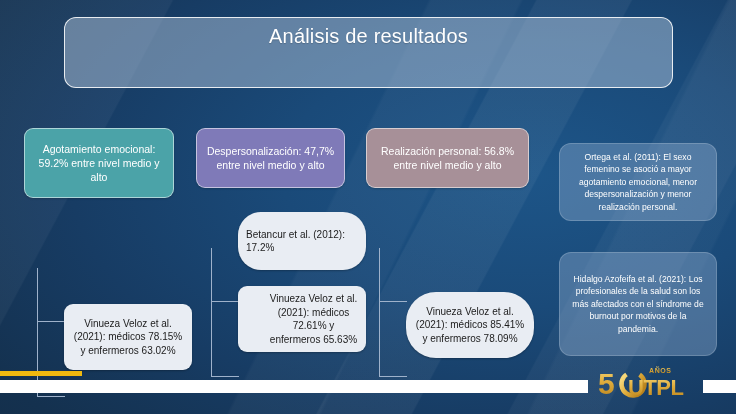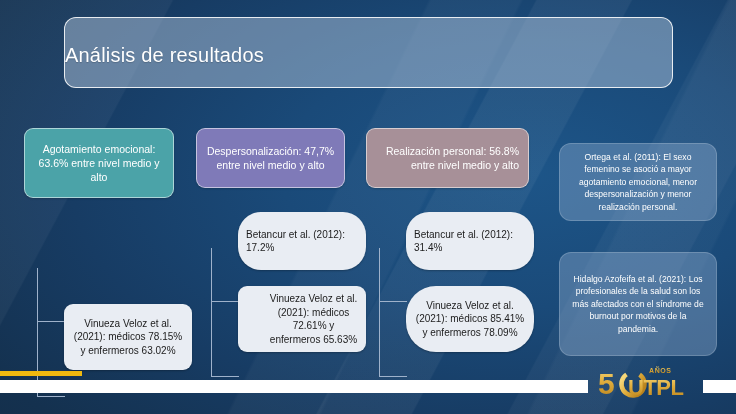--- a/index.html
+++ b/index.html
@@ -33,21 +33,21 @@
     pointer-events:none;
   }
 
   
   .title-card{
     position:absolute;left:64px;top:17px;width:609px;height:71px;
     border:1px solid rgba(255,255,255,.85);
     border-radius:12px;
     background:rgba(187,206,228,.46);
     box-sizing:border-box;
-    display:flex;flex-direction:row;align-items:center;justify-content:flex-start;
+    display:flex;flex-direction:column;align-items:center;justify-content:flex-start;
     padding-top:5px;
   }
   .title-main{
     font-size:20px;color:#ffffff;letter-spacing:.2px;line-height:26px;
     text-shadow:0 1px 1px rgba(0,0,0,.18);
   }
   .title-sub{
     font-size:10.5px;color:#1b1b1b;line-height:14px;text-align:center;
     width:560px;margin-top:3px;
   }
@@ -62,40 +62,40 @@
     border-radius:9px;box-sizing:border-box;
     border:1px solid rgba(255,255,255,.55);
     color:#ffffff;font-size:10.5px;line-height:14px;
     text-align:center;
     display:flex;align-items:center;justify-content:center;
     padding:5px 9px;
     box-shadow:0 1px 2px rgba(0,0,0,.18);
   }
   .head1{height:70px;width:150px;margin-left:10px;background:#4ba3a8;}
   .head2{height:60px;width:149px;background:#7f7ab8;}
-  .head3{height:60px;width:163px;background:#a79098;text-align:right;}
+  .head3{height:60px;width:163px;background:#a79098;}
 
   .sub-box{
     position:absolute;
     background:#e9edf3;border-radius:9px;
     color:#1c1c1c;font-size:10px;line-height:13.5px;
     box-sizing:border-box;padding:6px 8px;
     display:flex;align-items:center;justify-content:center;
     box-shadow:0 1px 2px rgba(0,0,0,.25);
   }
   .sb-a{width:128px;height:58px;border-radius:23px;}
   .sb-b{width:128px;height:66px;text-align:center;}
 
   
   .c1 .sb1{left:50px;top:94px;}
   .c1 .sb2{left:50px;top:176px;}
   .c2 .sb1{left:42px;top:84px;}
   .c2 .sb2{left:42px;top:158px;padding-left:31px;}
   .c3 .sb1{left:40px;top:84px;}
-  .c3 .sb2{left:40px;top:158px;border-radius:30px;}
+  .c3 .sb2{left:40px;top:164px;border-radius:30px;}
   .left-text{text-align:left;width:100%;}
 
   
   .conn{position:absolute;pointer-events:none;}
   .vline{position:absolute;width:1px;background:#9fb2cb;}
   .hline{position:absolute;height:1px;background:#9fb2cb;}
 
   
   .note{
     position:absolute;
@@ -125,21 +125,21 @@
 <body>
 
 <div id="slide">
   <div class="diagwash"></div>
 
   <div class="title-card">
     <div class="title-main">Análisis de resultados</div>
   </div>
 
   <div class="col col1 c1">
-    <div class="head-box head1">Agotamiento emocional: 63.6% entre nivel medio y alto</div>
+    <div class="head-box head1">Agotamiento emocional: 59.2% entre nivel medio y alto</div>
 
     <div class="conn">
       <div class="vline" style="left:23px;top:70px;height:128px;"></div>
       <div class="hline" style="left:23px;top:123px;width:28px;"></div>
       <div class="hline" style="left:23px;top:198px;width:28px;"></div>
     </div>
 
     <div class="sub-box sb-b sb2">
       <span>Vinueza Veloz et al. (2021): médicos 78.15% y enfermeros 63.02%</span>
     </div>
@@ -164,23 +164,20 @@
 
   <div class="col col3 c3">
     <div class="head-box head3">Realización personal: 56.8% entre nivel medio y alto</div>
 
     <div class="conn">
       <div class="vline" style="left:13px;top:60px;height:128px;"></div>
       <div class="hline" style="left:13px;top:113px;width:28px;"></div>
       <div class="hline" style="left:13px;top:188px;width:28px;"></div>
     </div>
 
-    <div class="sub-box sb-a sb1">
-      <span class="left-text">Betancur et al. (2012): 31.4%</span>
-    </div>
     <div class="sub-box sb-b sb2">
       <span>Vinueza Veloz et al. (2021): médicos 85.41% y enfermeros 78.09%</span>
     </div>
   </div>
 
   <div class="note note1">
     <span>Ortega et al. (2011): El sexo femenino se asoció a mayor agotamiento emocional, menor despersonalización y menor realización personal.</span>
   </div>
   <div class="note note2">
     <span>Hidalgo Azofeifa et al. (2021): Los profesionales de la salud son los más afectados con el síndrome de burnout por motivos de la pandemia.</span>

